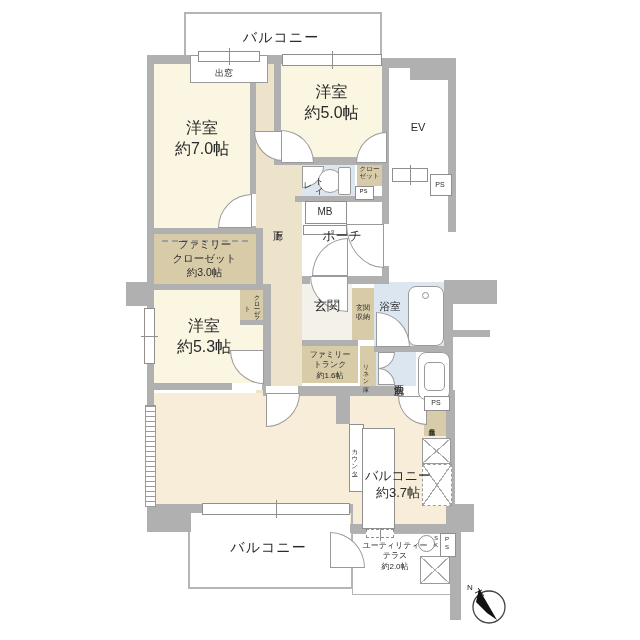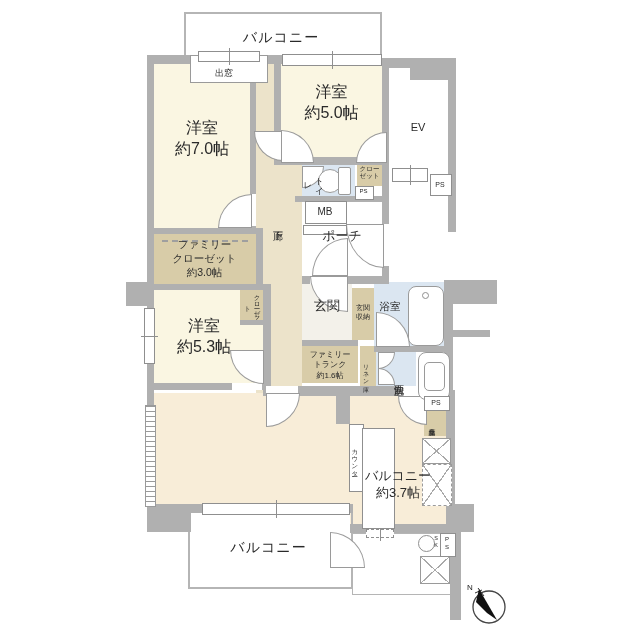--- a/index.html
+++ b/index.html
@@ -198,20 +198,23 @@
 トランク
 約1.6帖</div>
   <div class="lbl v" style="left:362px;top:350px;height:40px;font-size:6px">リネン庫</div>
   <div class="lbl v" style="left:392px;top:356px;height:42px;font-size:10px">洗面室</div>
   <div class="lbl" style="left:424px;top:398px;width:24px;font-size:7px">PS</div>
   <div class="lbl v" style="left:427px;top:411px;height:24px;font-size:7px">食品庫</div>
   <div class="lbl v" style="left:350px;top:430px;height:58px;font-size:6.5px">カウンター</div>
   <div class="lbl" style="left:350px;top:468px;width:96px;font-size:13px">バルコニー
 約3.7帖</div>
   <div class="lbl" style="left:188px;top:538px;width:161px;font-size:14px;letter-spacing:1px">バルコニー</div>
+  <div class="lbl" style="left:352px;top:541px;width:86px;font-size:8px;line-height:1.3">ユーティリティー
+テラス
+約2.0帖</div>
   <div class="lbl" style="left:430px;top:535px;width:12px;font-size:5.5px;line-height:1.2">S
 K</div>
   <div class="lbl" style="left:441px;top:536px;width:12px;font-size:6px;line-height:1.3">P
 S</div>
 
   <div class="abs" style="left:464px;top:580px;width:48px;height:48px;z-index:8">
     <svg width="48" height="48" viewBox="0 0 48 48">
       <circle cx="25" cy="27" r="16" fill="none" stroke="#444" stroke-width="1.3"></circle>
       <line x1="14" y1="8" x2="20" y2="16" stroke="#333" stroke-width="1"></line>
       <line x1="11" y1="13" x2="18" y2="10" stroke="#333" stroke-width="1"></line>

